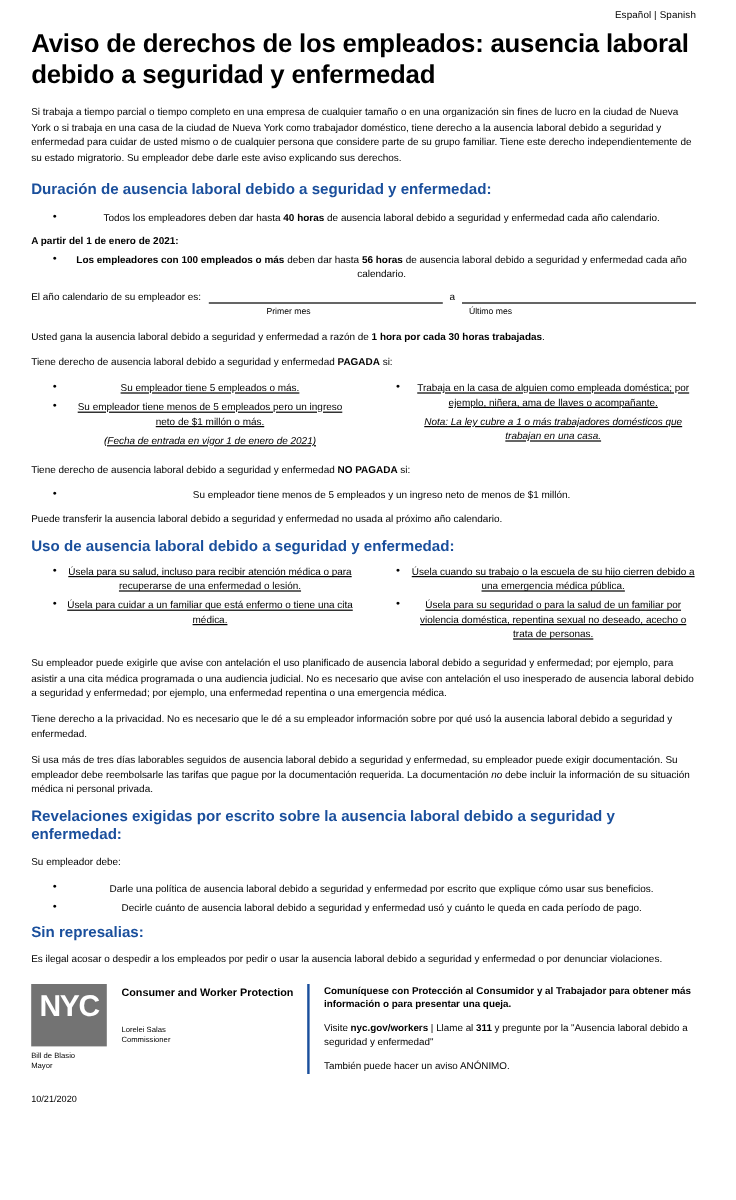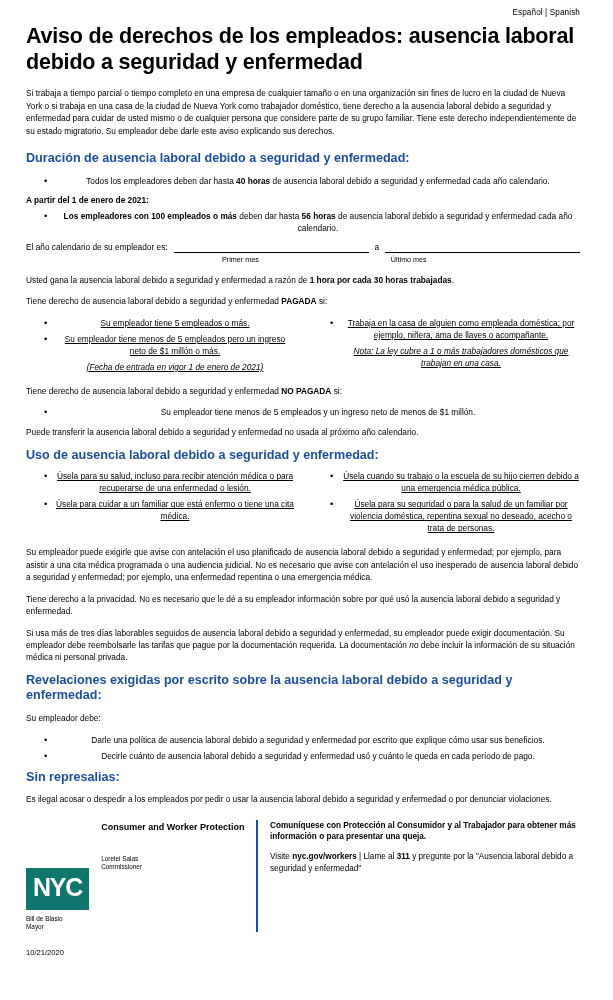--- a/index.html
+++ b/index.html
@@ -118,29 +118,28 @@
     gap: 0;
   }
   .footer-left {
     display: flex;
     align-items: flex-start;
     padding-right: 10px;
     flex: 0 0 232px;
     border-right: 2px solid #1a4f9c;
   }
   .nyc-logo {
-    background: #0f766e;
+    background: #737373;
     color: #fff;
     font-weight: bold;
     font-size: 25px;
     letter-spacing: -1.2px;
-    padding: 7px 7px 10px 7px;
+    padding: 7px 7px 20px 7px;
     line-height: 1;
     font-family: "Liberation Sans", sans-serif;
-    margin-top: 48px;
   }
   .nyc-block { flex: 0 0 auto; }
   .mayor-line {
     font-size: 6.4px;
     line-height: 1.35;
     margin-top: 5px;
     color: #000;
   }
   .agency {
     margin-left: 12px;
@@ -279,18 +278,19 @@
         <div class="agency-name">Consumer and Worker Protection</div>
         <div class="commissioner">
           <div>Lorelei Salas</div>
           <div>Commissioner</div>
         </div>
       </div>
     </div>
     <div class="footer-right">
       <div class="fr-bold">Comuníquese con Protección al Consumidor y al Trabajador para obtener más información o para presentar una queja.</div>
       <p><span>Visite </span><b>nyc.gov/workers</b><span> | Llame al </span><b>311</b><span> y pregunte por la "Ausencia laboral debido a seguridad y enfermedad"</span></p>
+      <p>También puede hacer un aviso ANÓNIMO.</p>
     </div>
   </div>
 
   <div class="date-stamp">10/21/2020</div>
 
 </div>
 
 </body></html>

